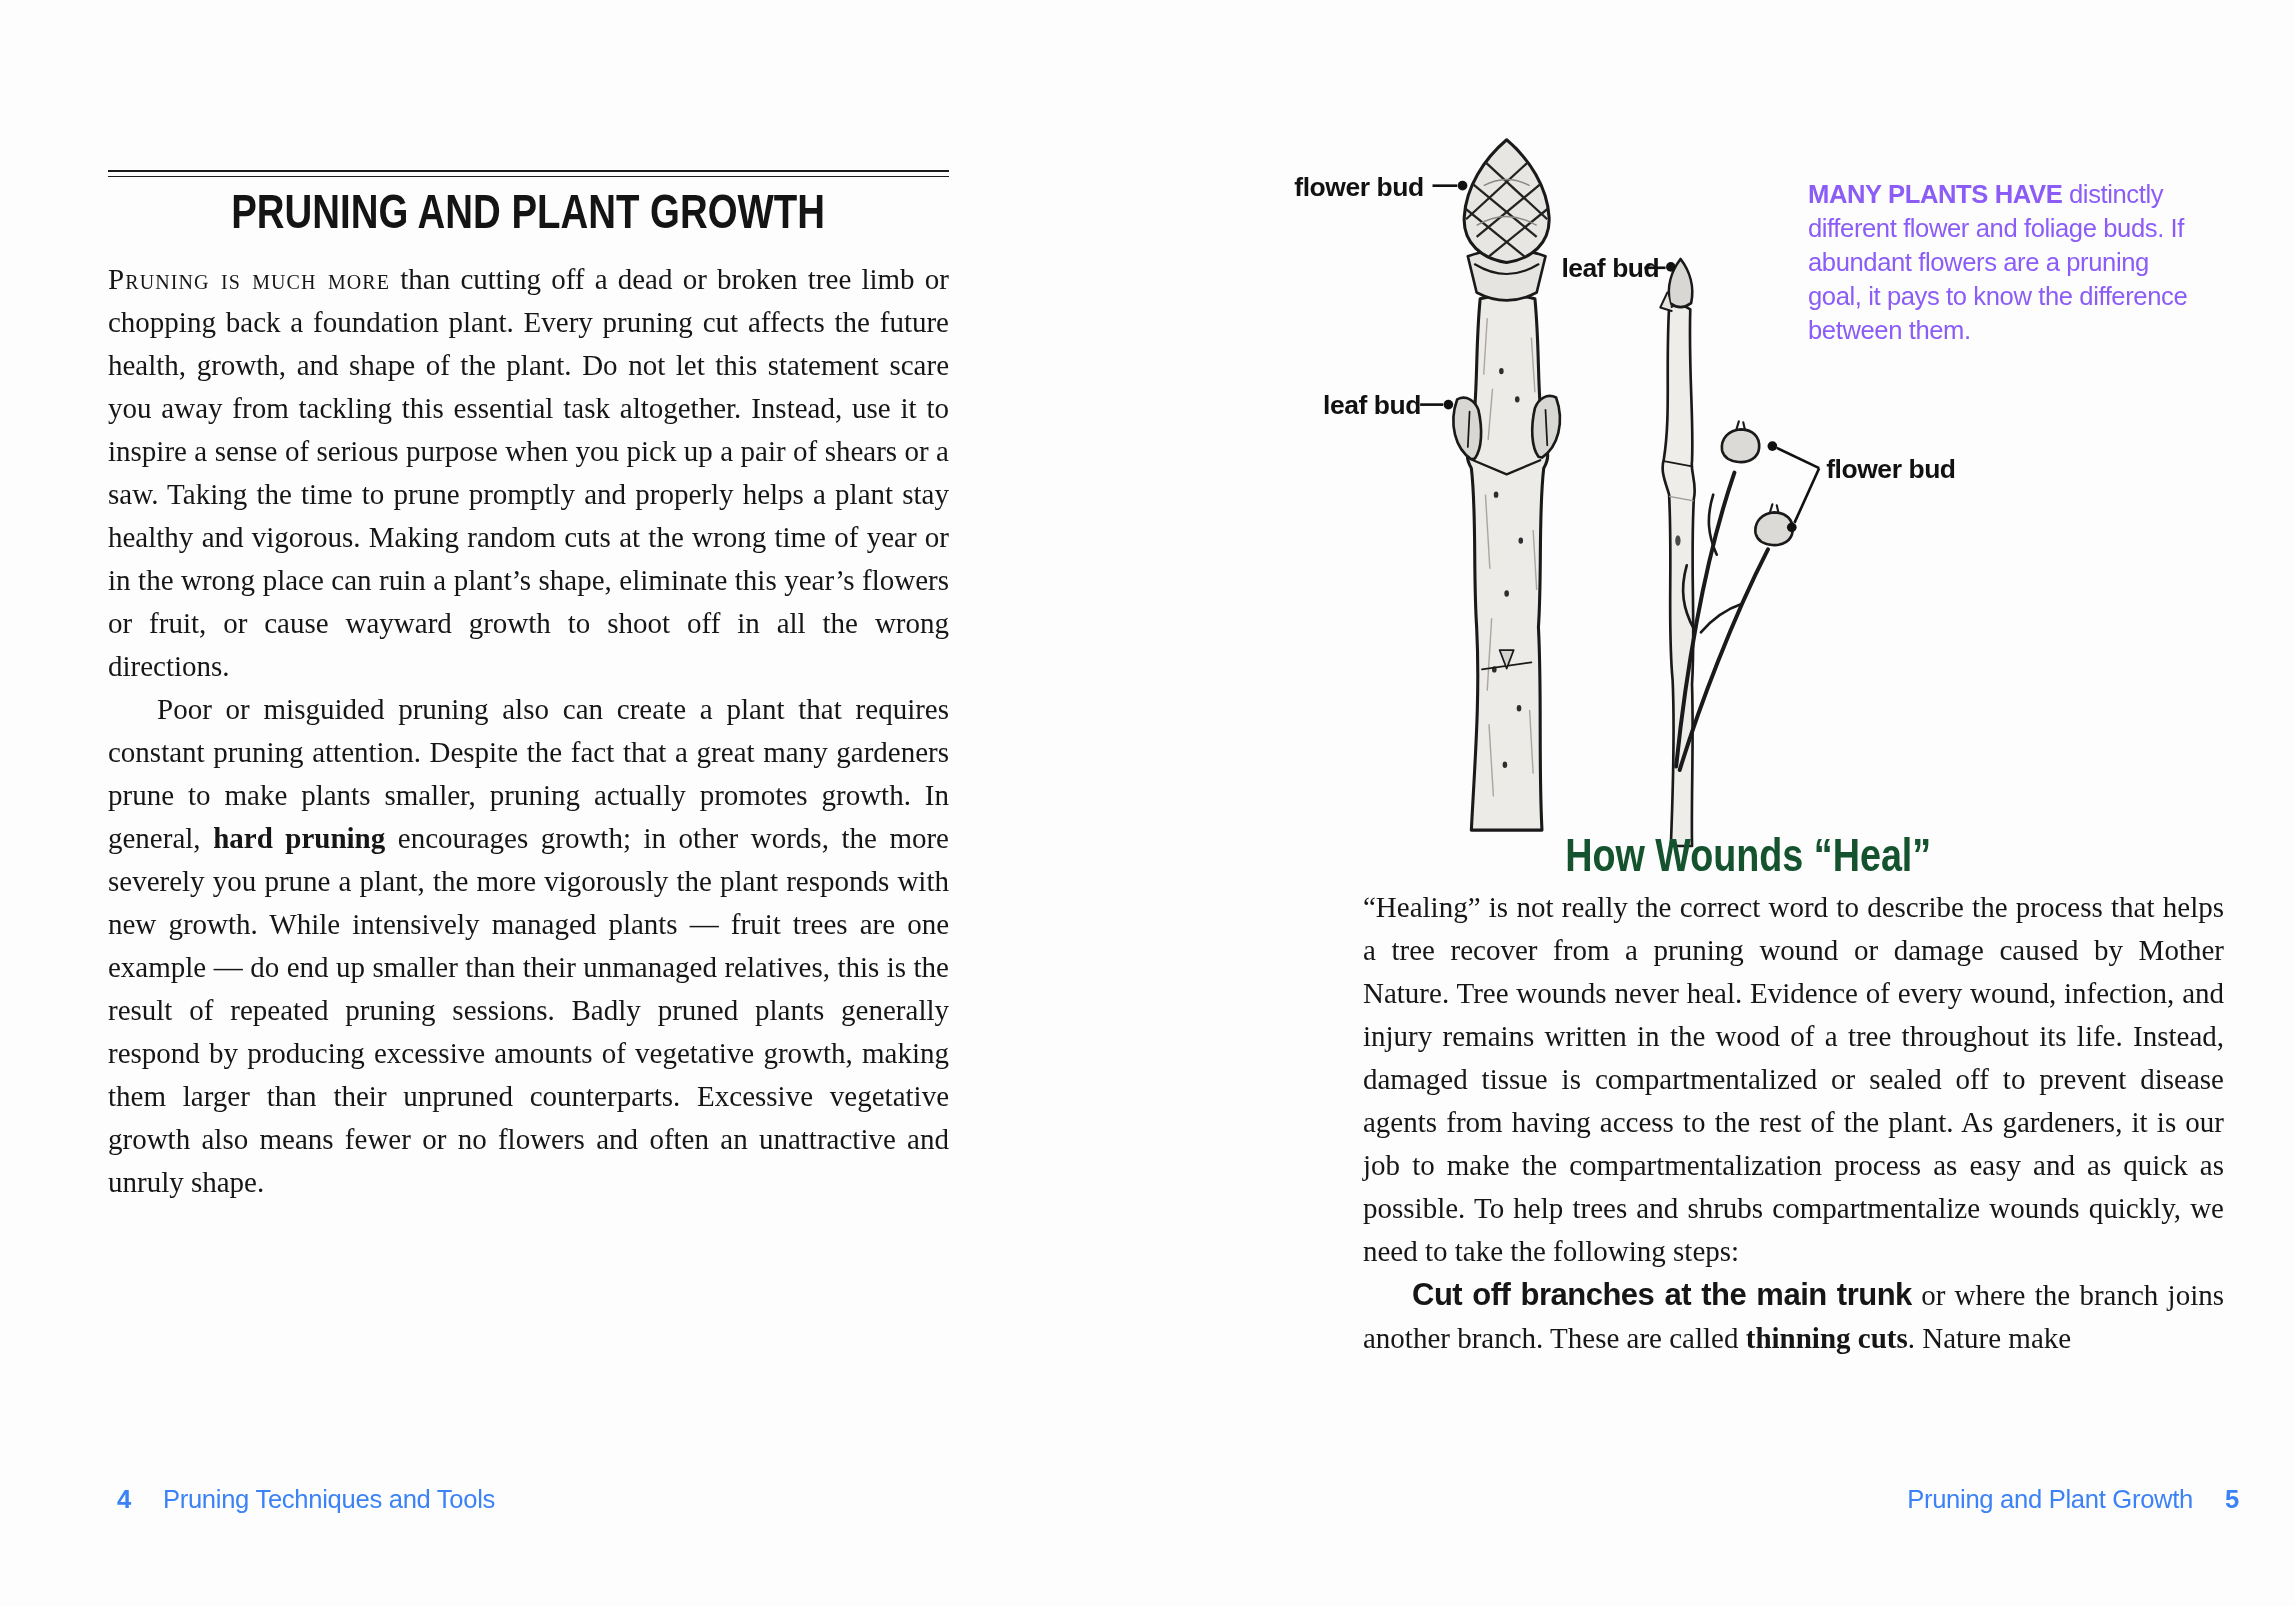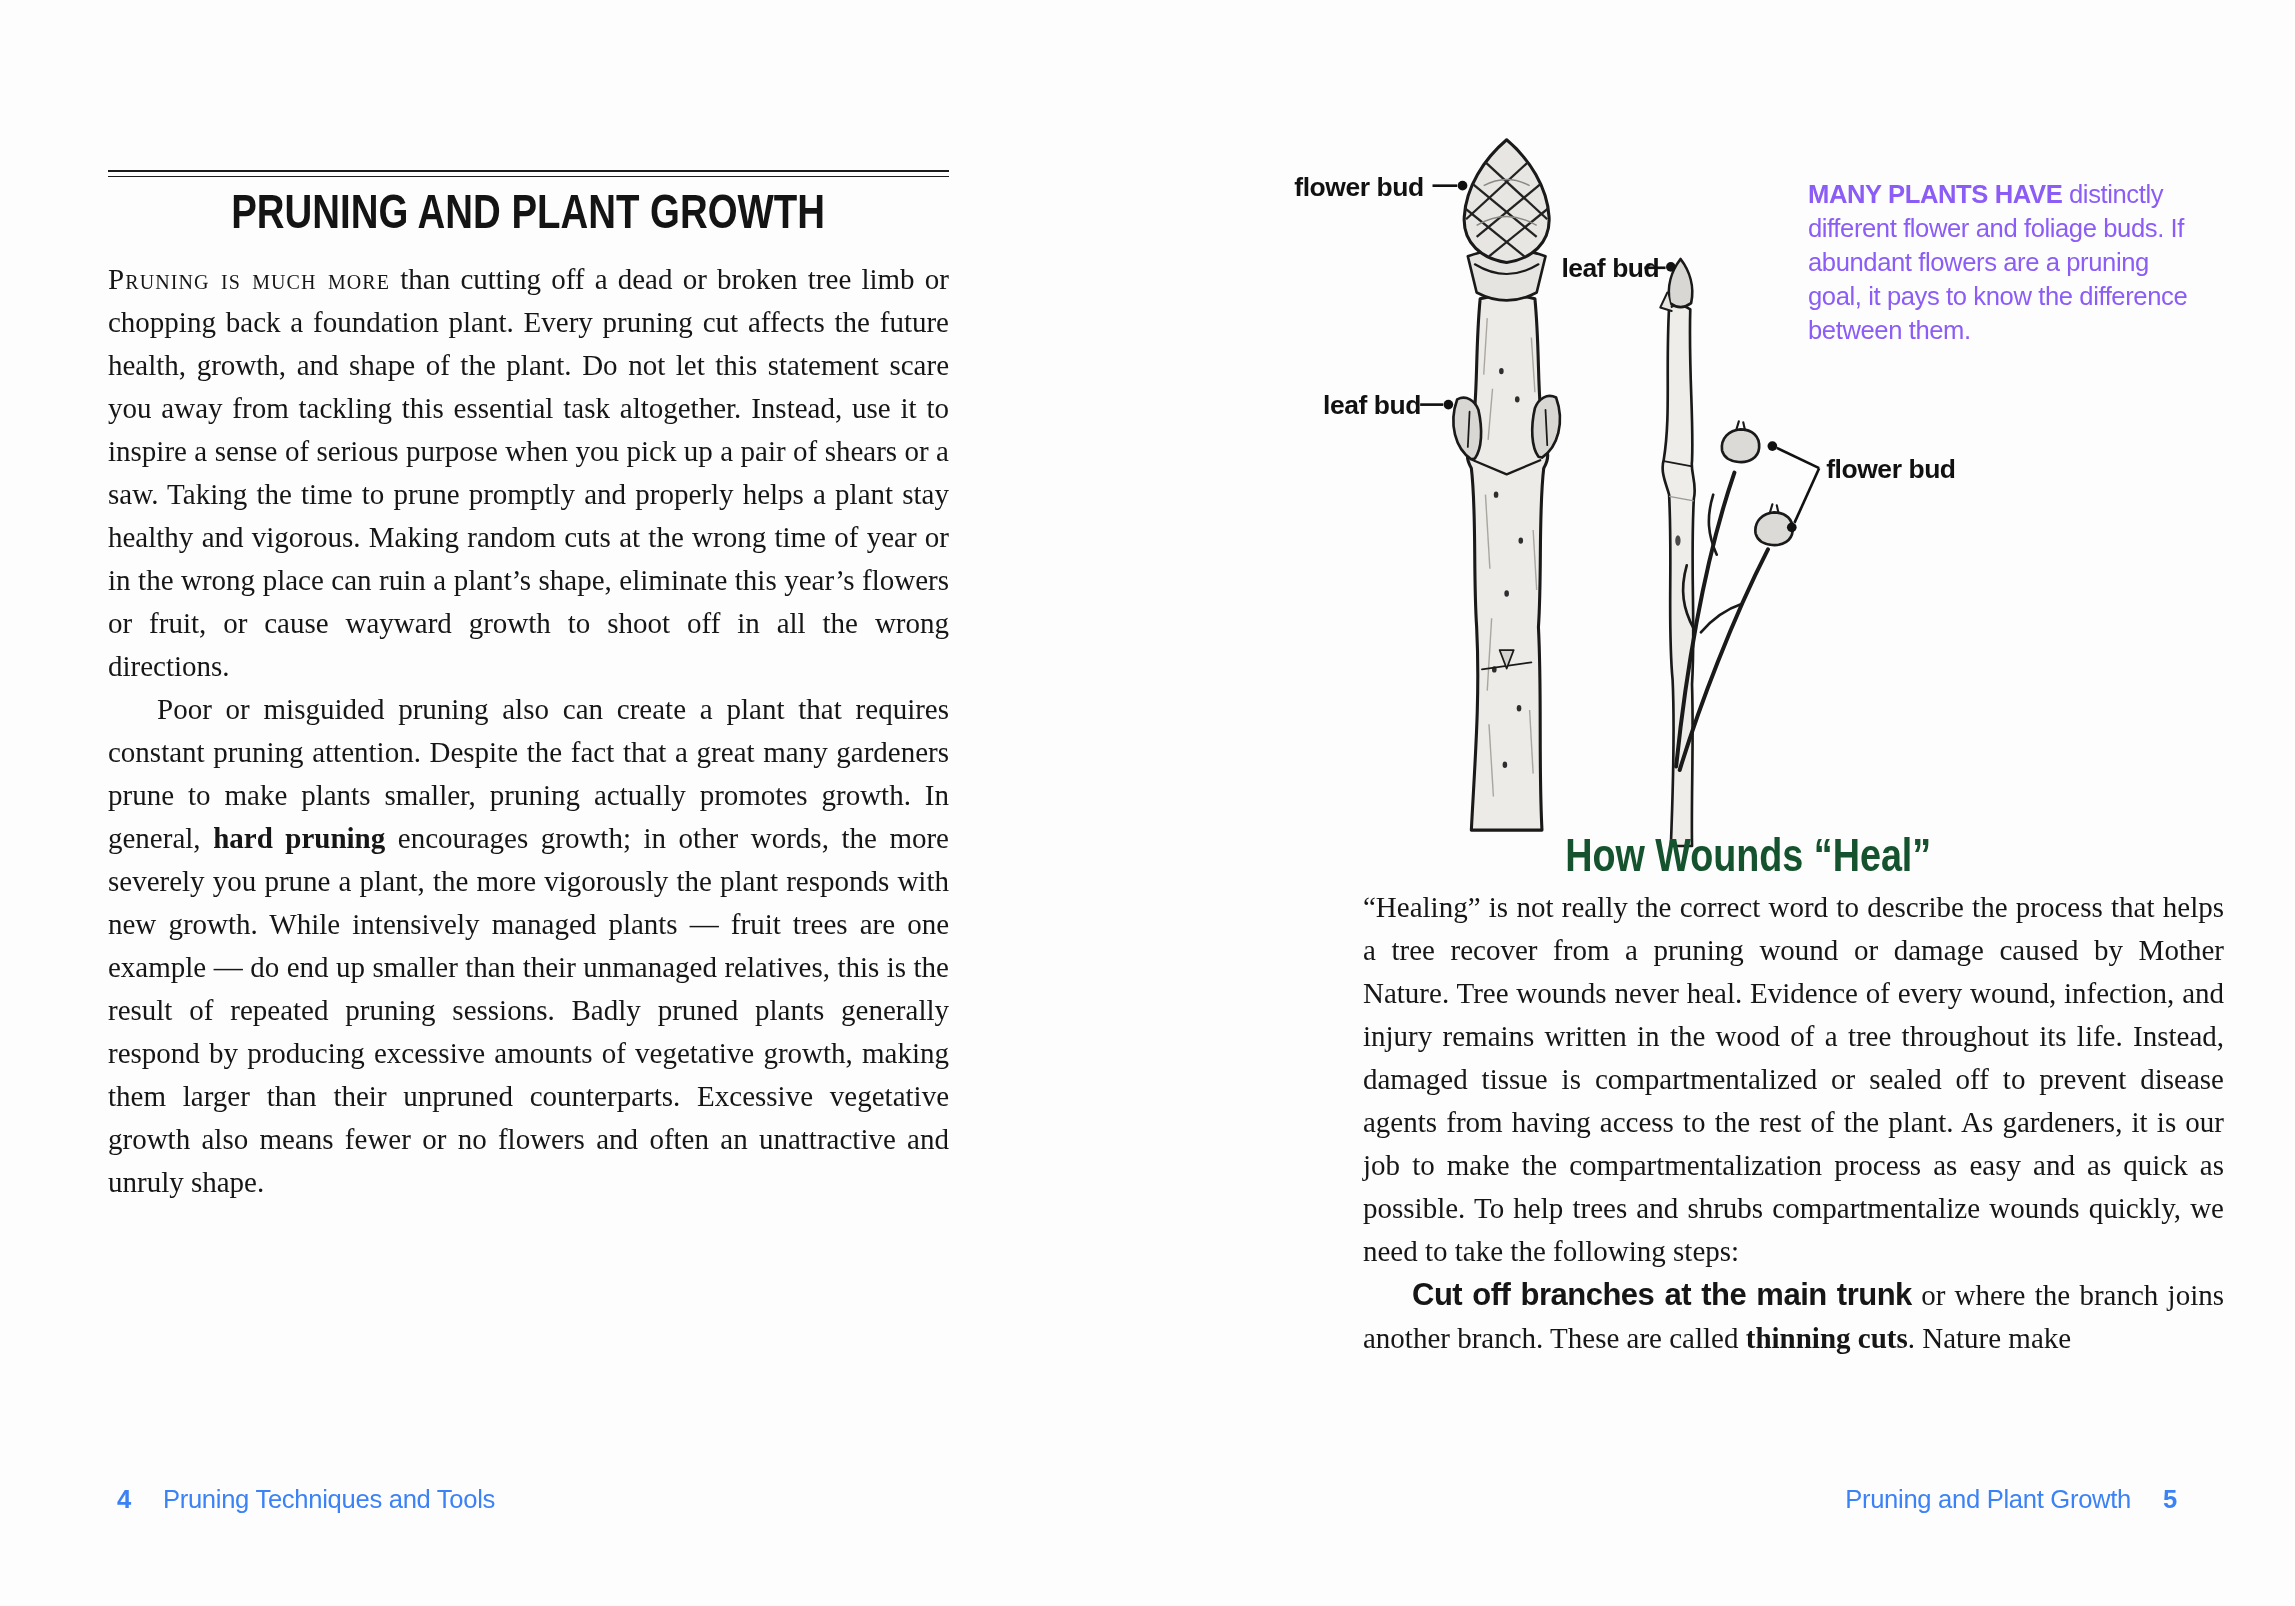--- a/index.html
+++ b/index.html
@@ -46,21 +46,21 @@
 
   .footer{
     position:absolute;top:1485px;
     font-family:"Liberation Sans", sans-serif;
     font-size:25.6px;letter-spacing:-0.3px;color:#3b82f6;
     white-space:nowrap;
   }
   .footer .pagenum{font-weight:700;}
   .footer-left{left:117px;width:841px;text-align:left;}
   .footer-left .pagenum{margin-right:32px;}
-  .footer-right{left:1318px;width:859px;text-align:right;}
+  .footer-right{left:1380px;width:859px;text-align:right;}
   .footer-right .pagenum{margin-left:32px;}
 
   
   .figure-caption{
     position:absolute;left:1808px;top:177px;width:399px;
     font-family:"Liberation Sans", sans-serif;
     font-size:25.6px;line-height:34px;letter-spacing:-0.4px;
     color:#8b5cf6;text-align:left;
   }
   .figure-caption .lead{font-weight:700;}

